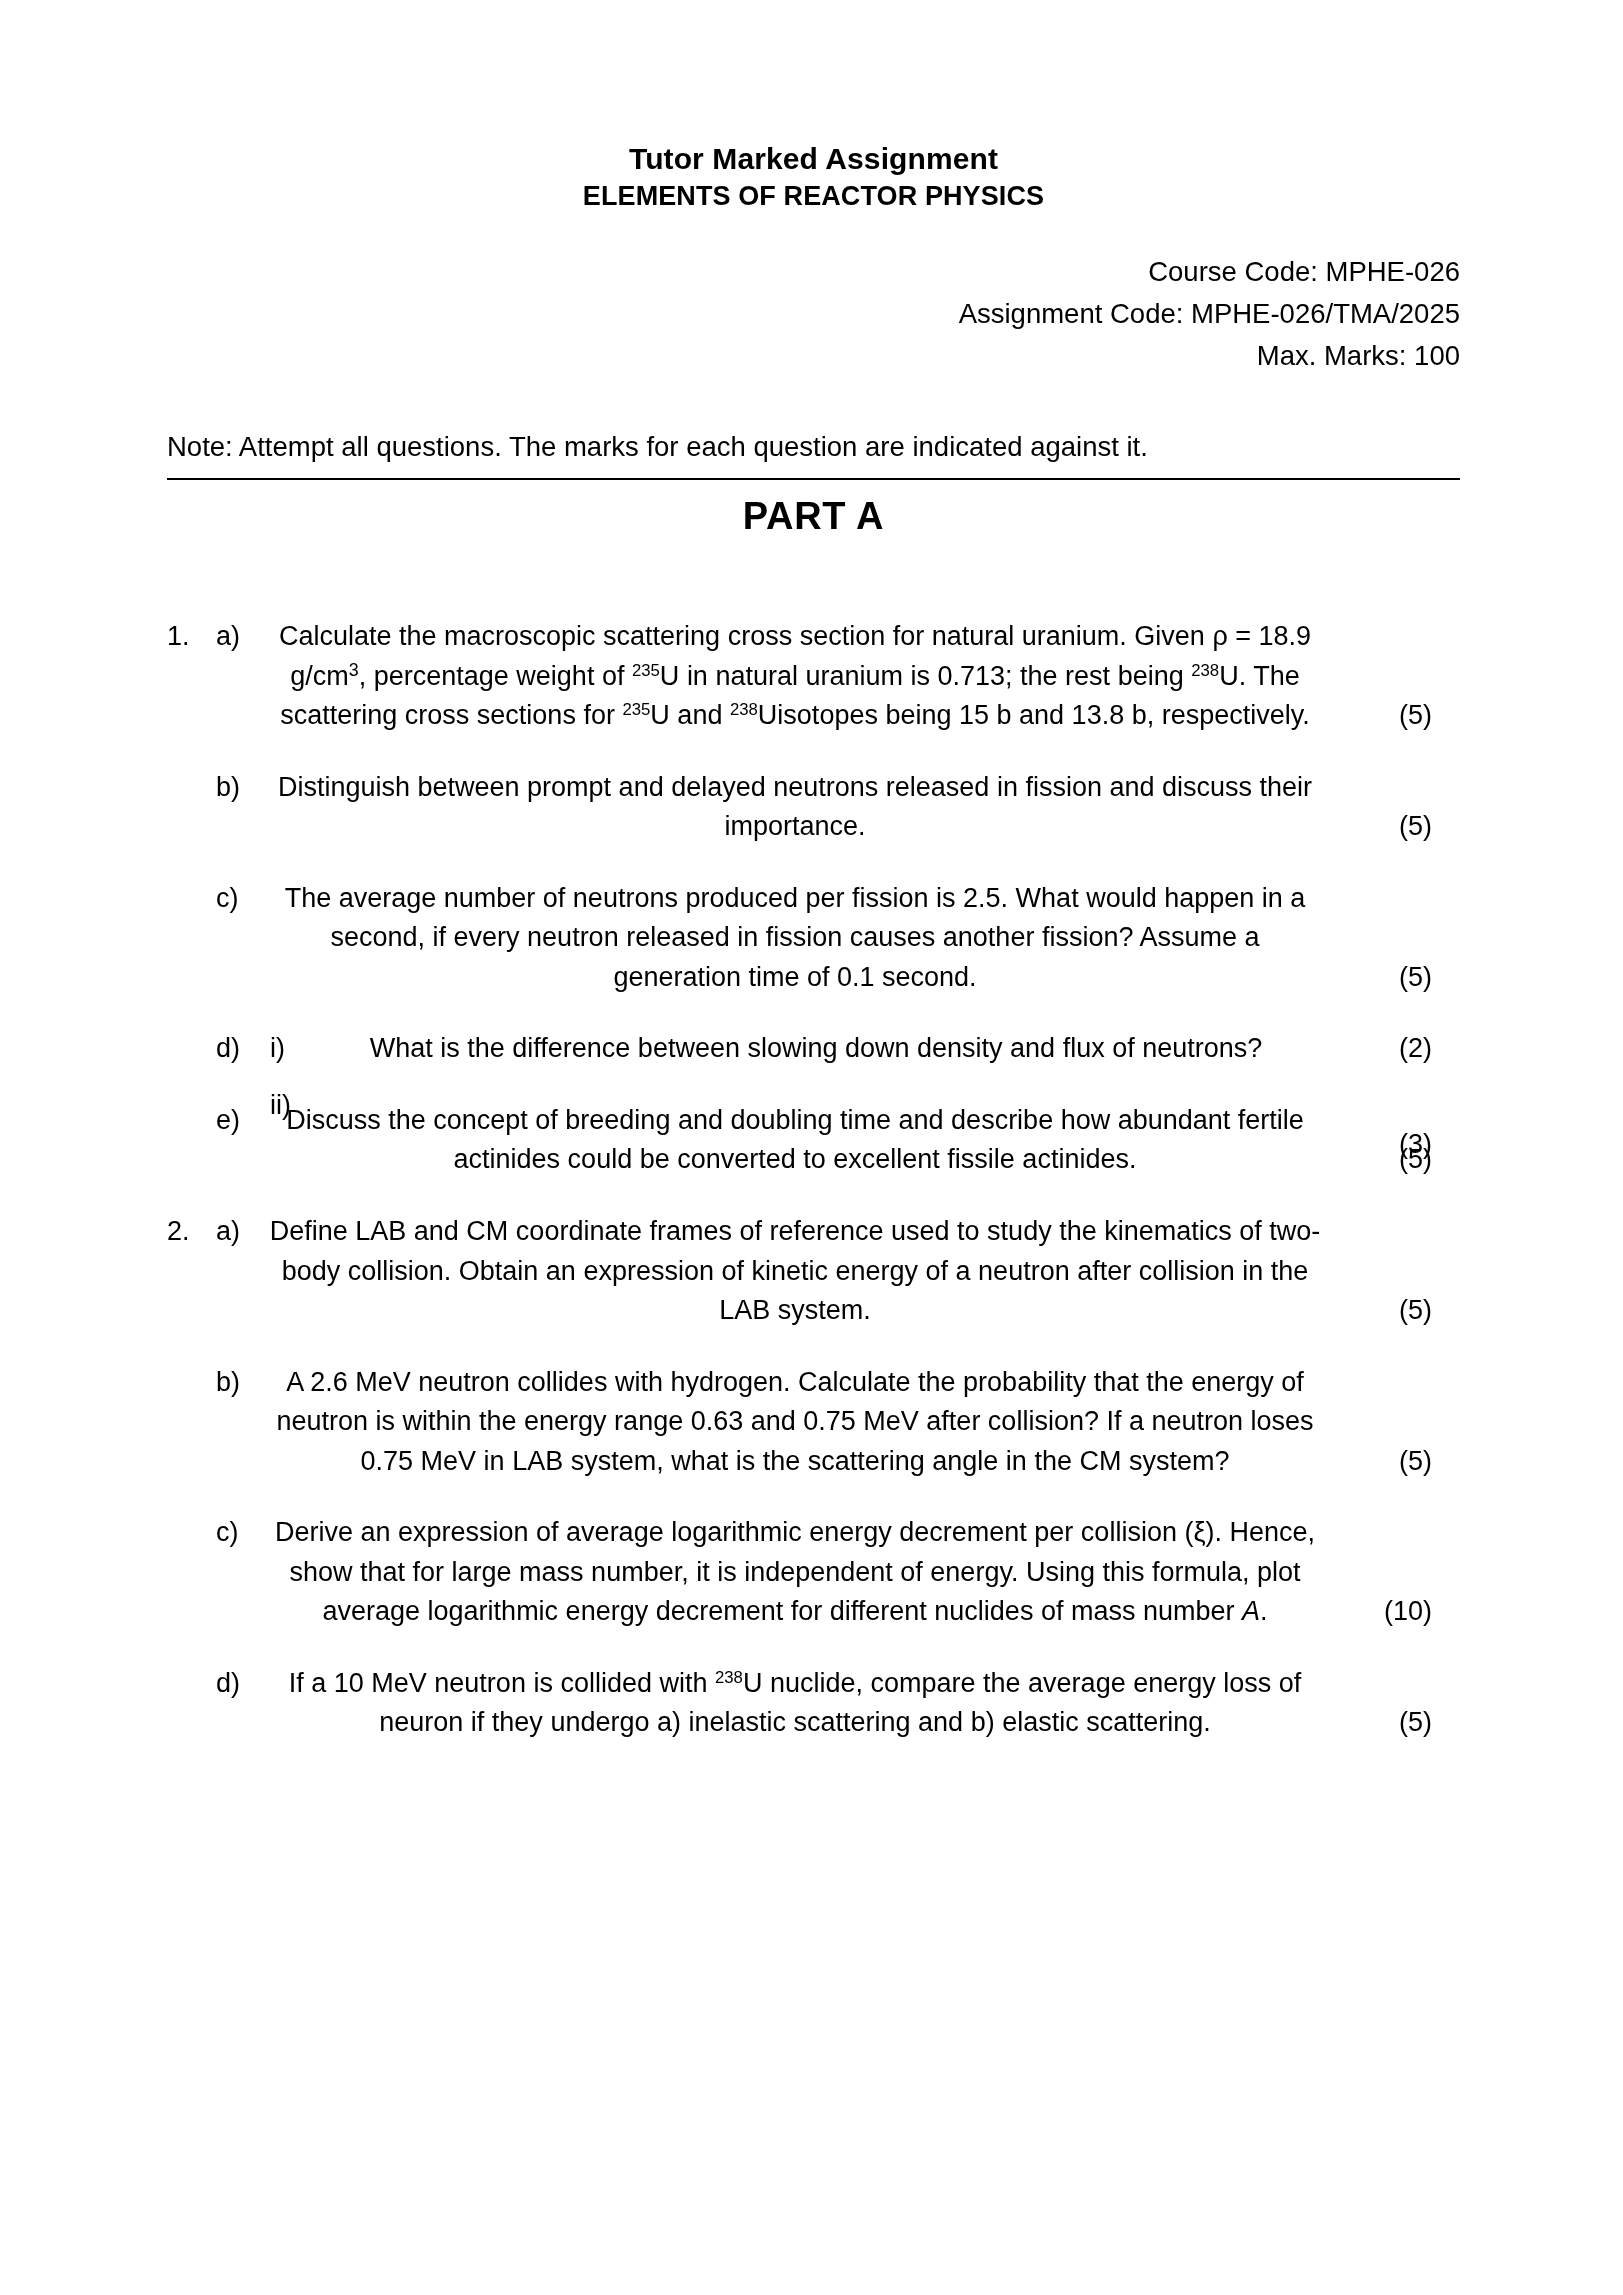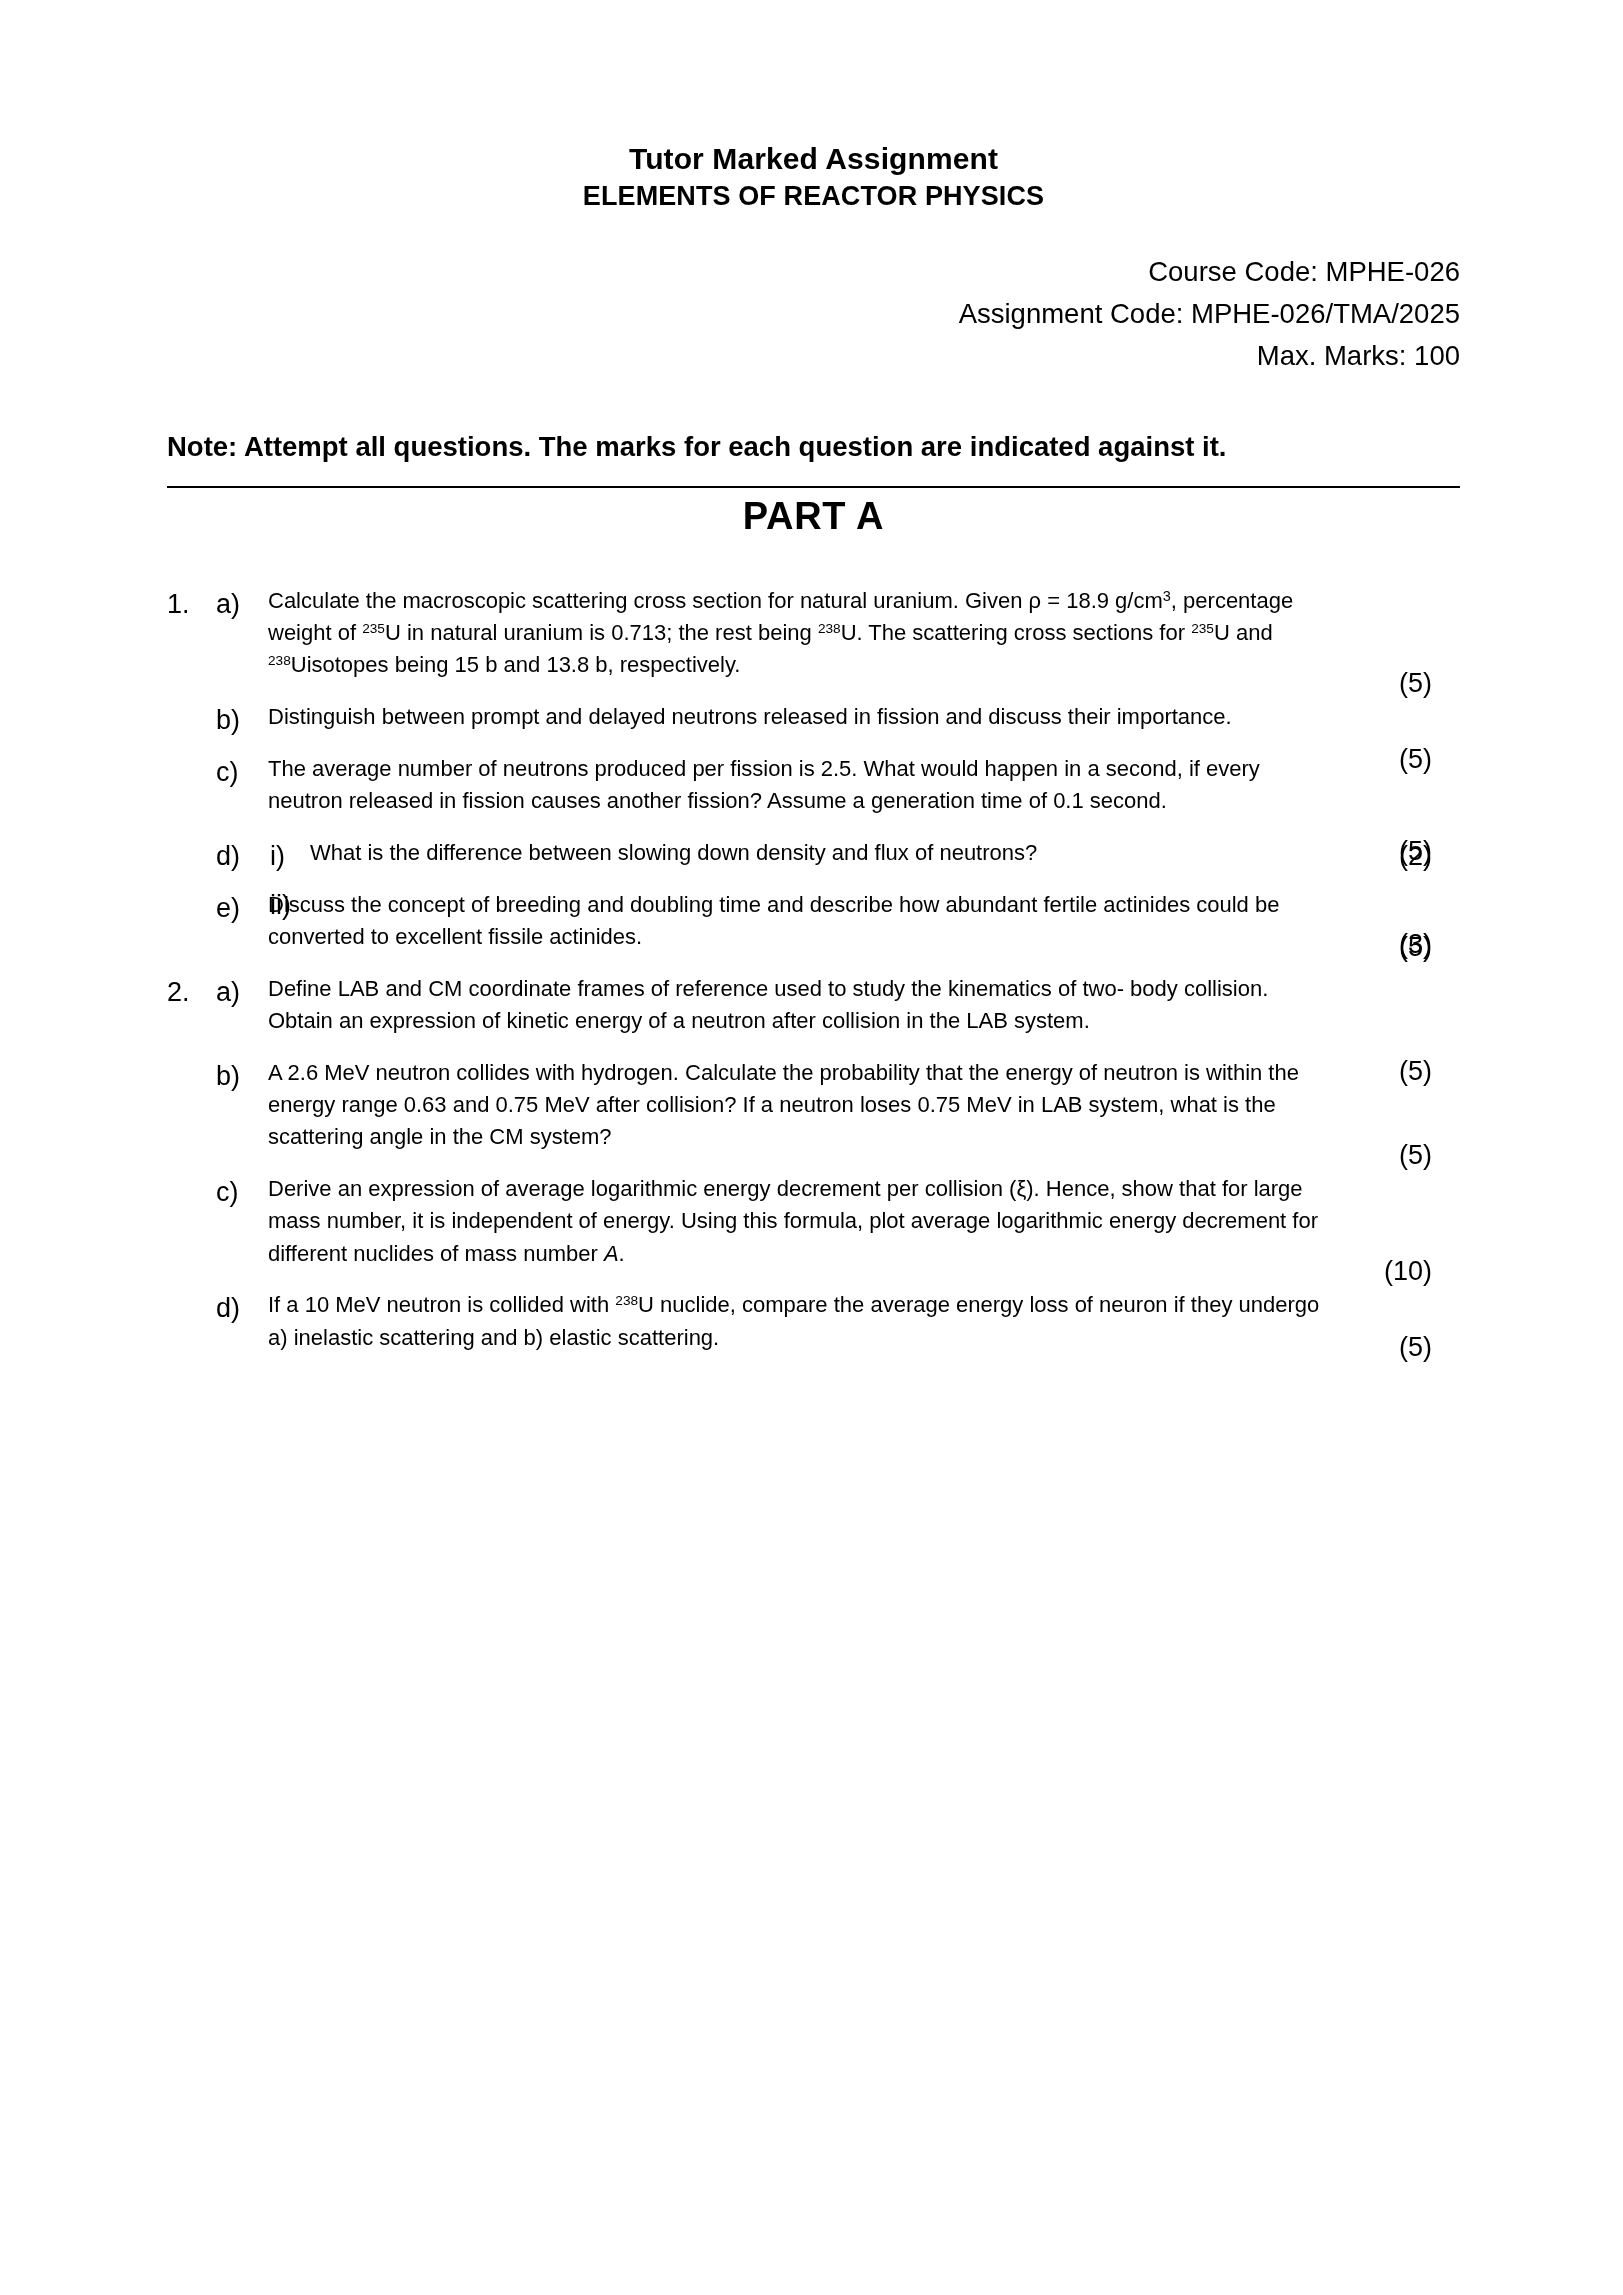--- a/index.html
+++ b/index.html
@@ -51,23 +51,23 @@
 
   
   .note-wrap {
     position: absolute;
     left: 167px;
     top: 429px;
     width: 1293px;
   }
   .note-text {
     font-size: 27.5px;
-    font-weight: bold;
+    font-weight: normal;
     line-height: 1.28;
-    padding-bottom: 22px;
+    padding-bottom: 14px;
   }
   .note-rule {
     border-bottom: 2.6px solid #000000;
     width: 100%;
   }
 
   
   .part-heading {
     position: absolute;
     left: 167px;
@@ -116,24 +116,25 @@
     left: 103px;
     top: 0px;
     width: 38px;
     font-size: 27px;
     line-height: 1.465;
     text-align: left;
   }
   .body-col {
     margin-left: 101px;
     margin-right: 141px;
-    font-size: 22px;
-    line-height: 1.465;
-    text-align: left;
+    font-size: 27px;
+    line-height: 1.465;
+    text-align: center;
     min-height: 1.465em;
+    margin-top: 32px;
   }
   .body-col.roman {
     margin-left: 143px;
   }
   .marks {
     position: absolute;
     right: 31px;
     font-size: 27px;
     line-height: 1.465;
     text-align: right;

